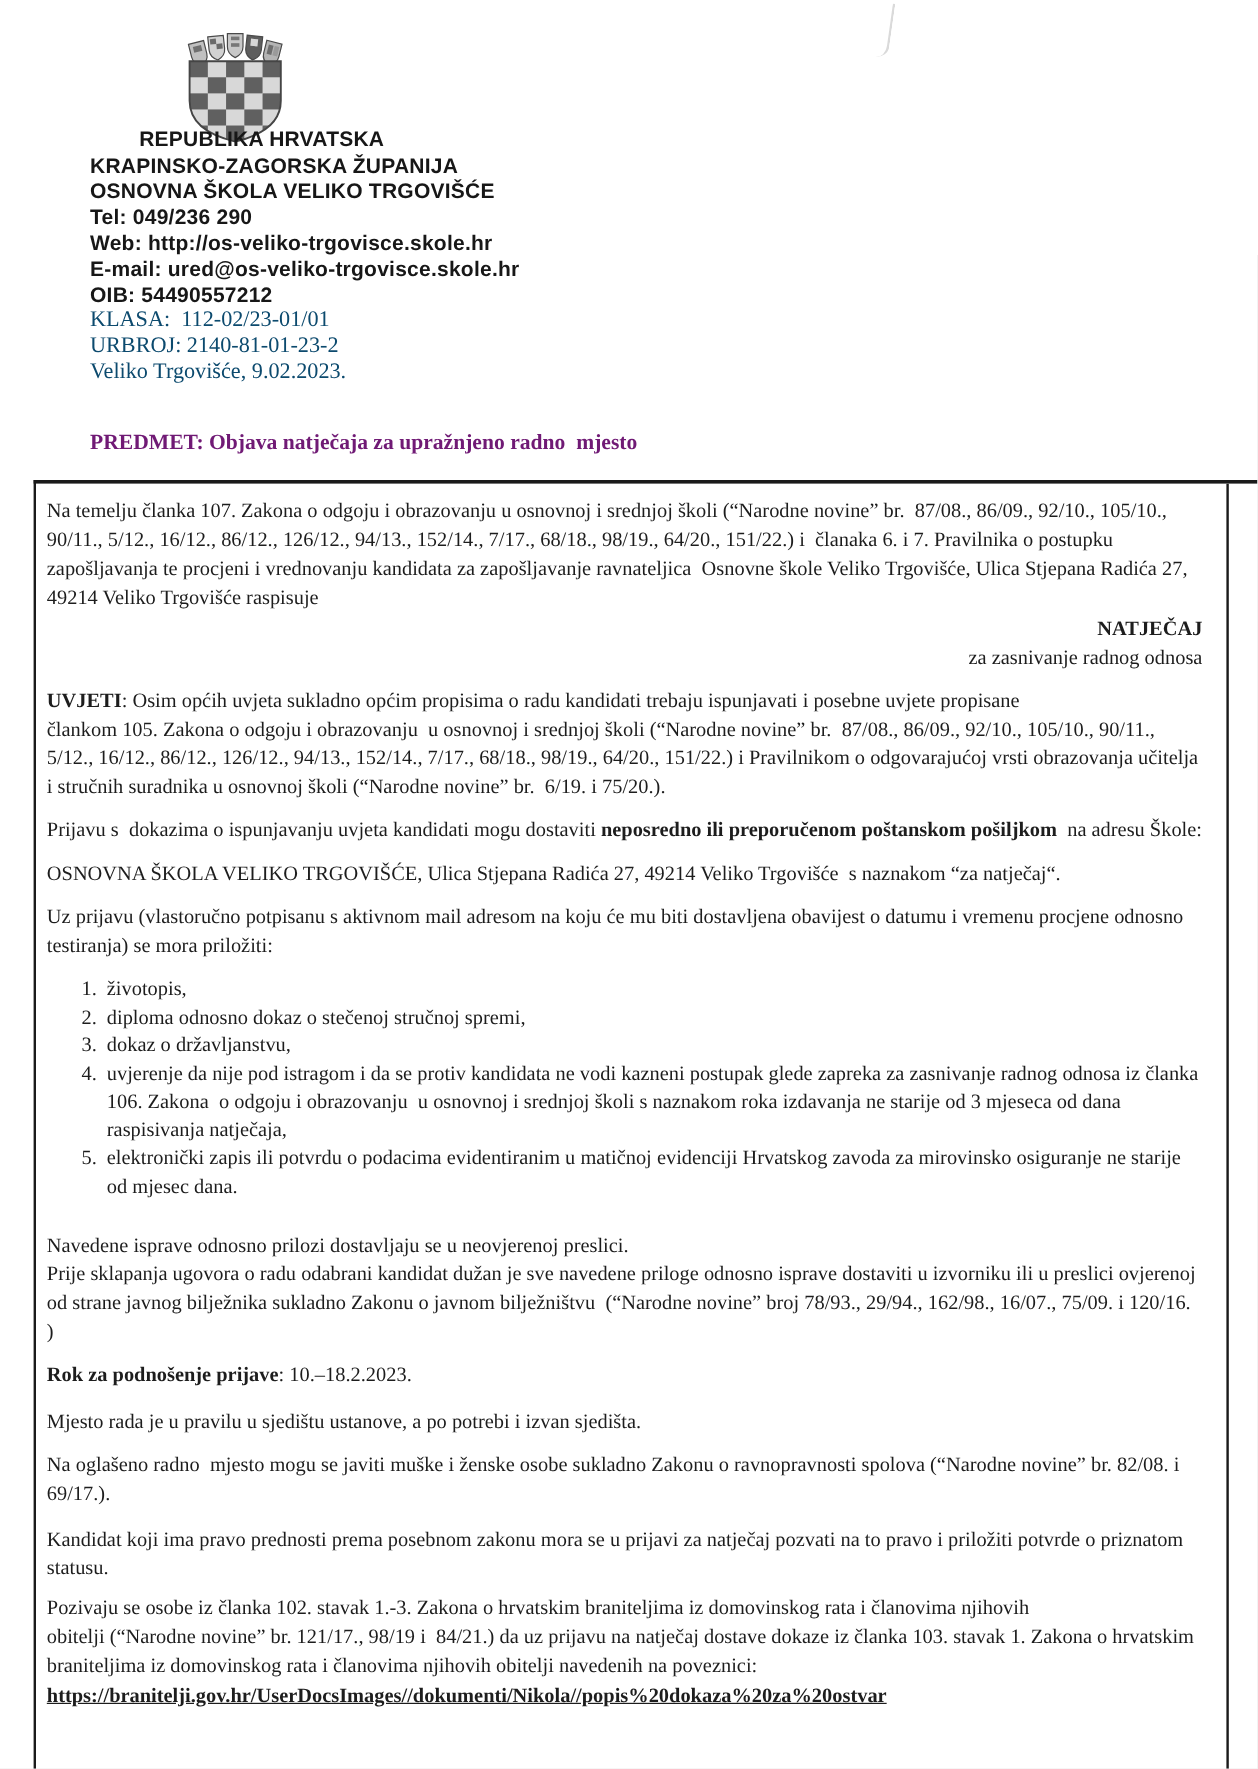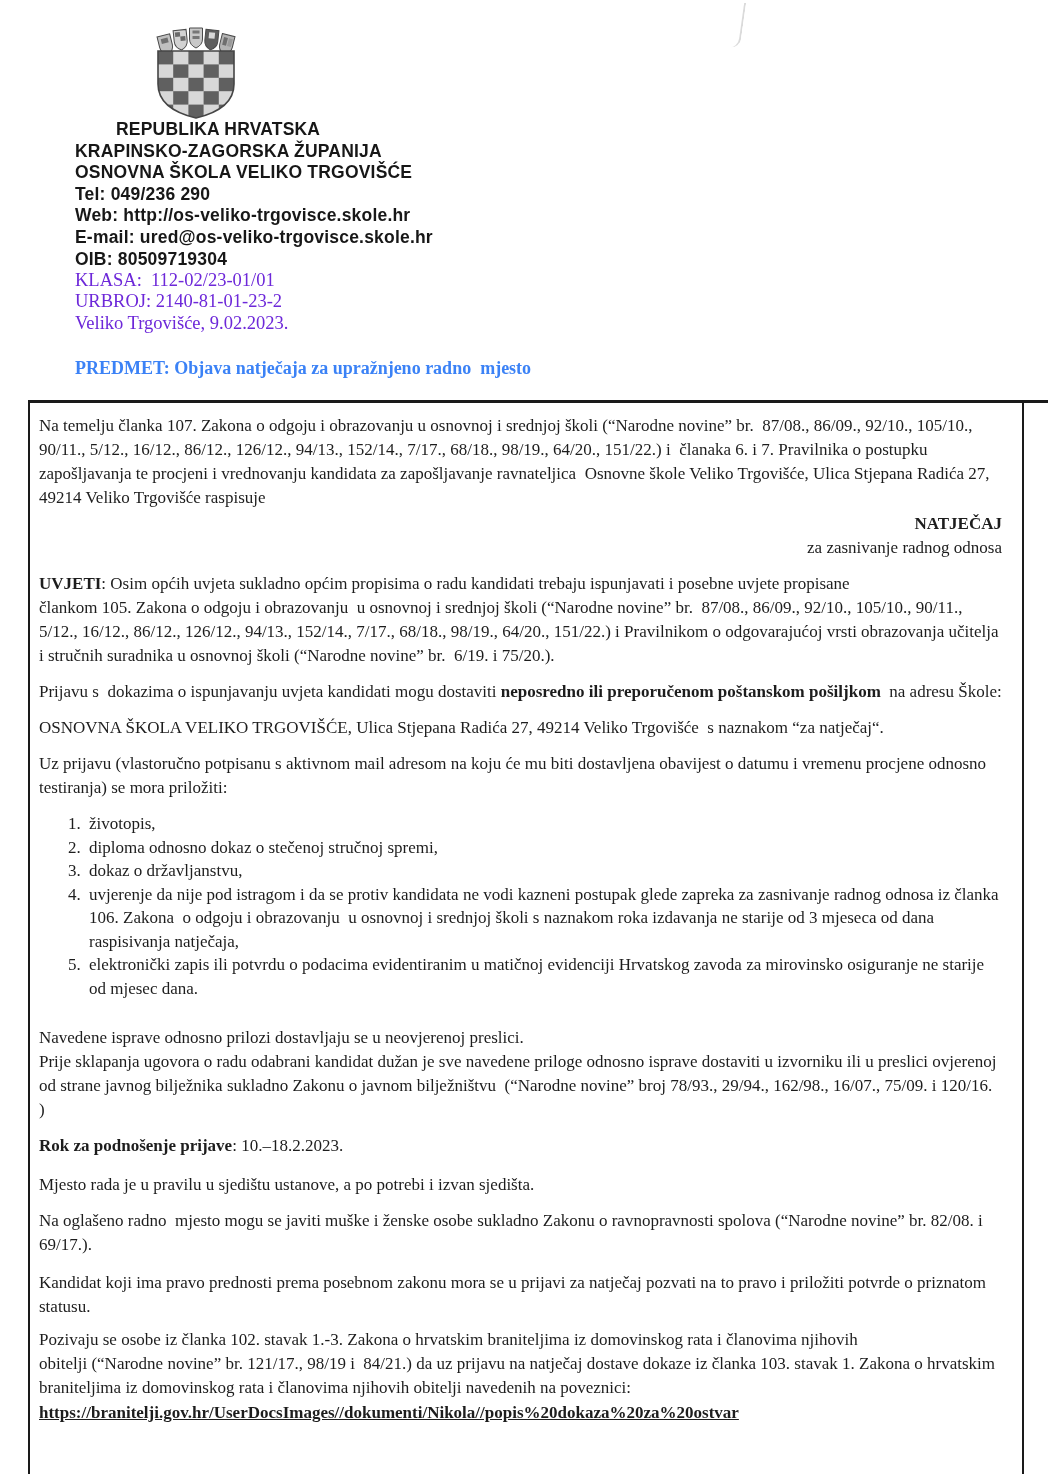--- a/index.html
+++ b/index.html
@@ -12,35 +12,35 @@
     font-family:"Liberation Serif","DejaVu Serif",serif;
   }
   
   .artifact{
     position:absolute;left:731px;top:2px;width:10px;height:46px;
     border-right:2px solid #d2d2d2;border-radius:0 0 10px 0;
     transform:rotate(8deg);opacity:.8;
   }
   .coat{position:absolute;left:156px;top:27px;width:80px;height:92px;}
   .header-block{
-    position:absolute;left:75px;top:119px;width:600px;
+    position:absolute;left:75px;top:106px;width:600px;
     font-family:"Liberation Sans",sans-serif;
     font-weight:bold;font-size:17.5px;line-height:21.6px;
     color:#171717;letter-spacing:.2px;
   }
   .header-block .line{white-space:pre-wrap;}
   .header-block .indent{padding-left:41px;}
   .header-block .serifline{
     font-family:"Liberation Serif","DejaVu Serif",serif;
     font-weight:normal;font-size:18.5px;line-height:21.3px;
-    letter-spacing:0;color:#6d28d9;
+    letter-spacing:0;color:#0c4a6e;
   }
   .predmet{
     position:absolute;left:75px;top:358px;
-    font-weight:bold;font-size:18px;white-space:pre-wrap;color:#3b82f6;
+    font-weight:bold;font-size:18px;white-space:pre-wrap;color:#701a75;
   }
   .doc-box{
     position:absolute;left:28px;top:400px;right:0;height:1200px;
     border-top:3px solid #1a1a1a;
     border-left:2px solid #1a1a1a;
     border-bottom:2px solid #1a1a1a;
     box-sizing:border-box;
     padding:11px 46px 16px 9px;
     overflow:hidden;
     font-size:17px;line-height:24px;
@@ -129,21 +129,21 @@
     <path d="M2 24 H78 V57 Q78 82 40 91 Q2 82 2 57 Z" fill="none" stroke="#454545" stroke-width="1.6"></path>
   </svg>
 
   <div class="header-block">
     <div class="line indent">REPUBLIKA HRVATSKA</div>
     <div class="line">KRAPINSKO-ZAGORSKA ŽUPANIJA</div>
     <div class="line">OSNOVNA ŠKOLA VELIKO TRGOVIŠĆE</div>
     <div class="line">Tel: 049/236 290</div>
     <div class="line">Web: http://os-veliko-trgovisce.skole.hr</div>
     <div class="line">E-mail: ured@os-veliko-trgovisce.skole.hr</div>
-    <div class="line">OIB: 80509719304</div>
+    <div class="line">OIB: 54490557212</div>
     <div class="line serifline">KLASA:  112-02/23-01/01</div>
     <div class="line serifline">URBROJ: 2140-81-01-23-2</div>
     <div class="line serifline">Veliko Trgovišće, 9.02.2023.</div>
   </div>
 
   <div class="predmet">PREDMET: Objava natječaja za upražnjeno radno  mjesto</div>
 
   <div class="doc-box">
     <div class="right-rule"></div>
 

